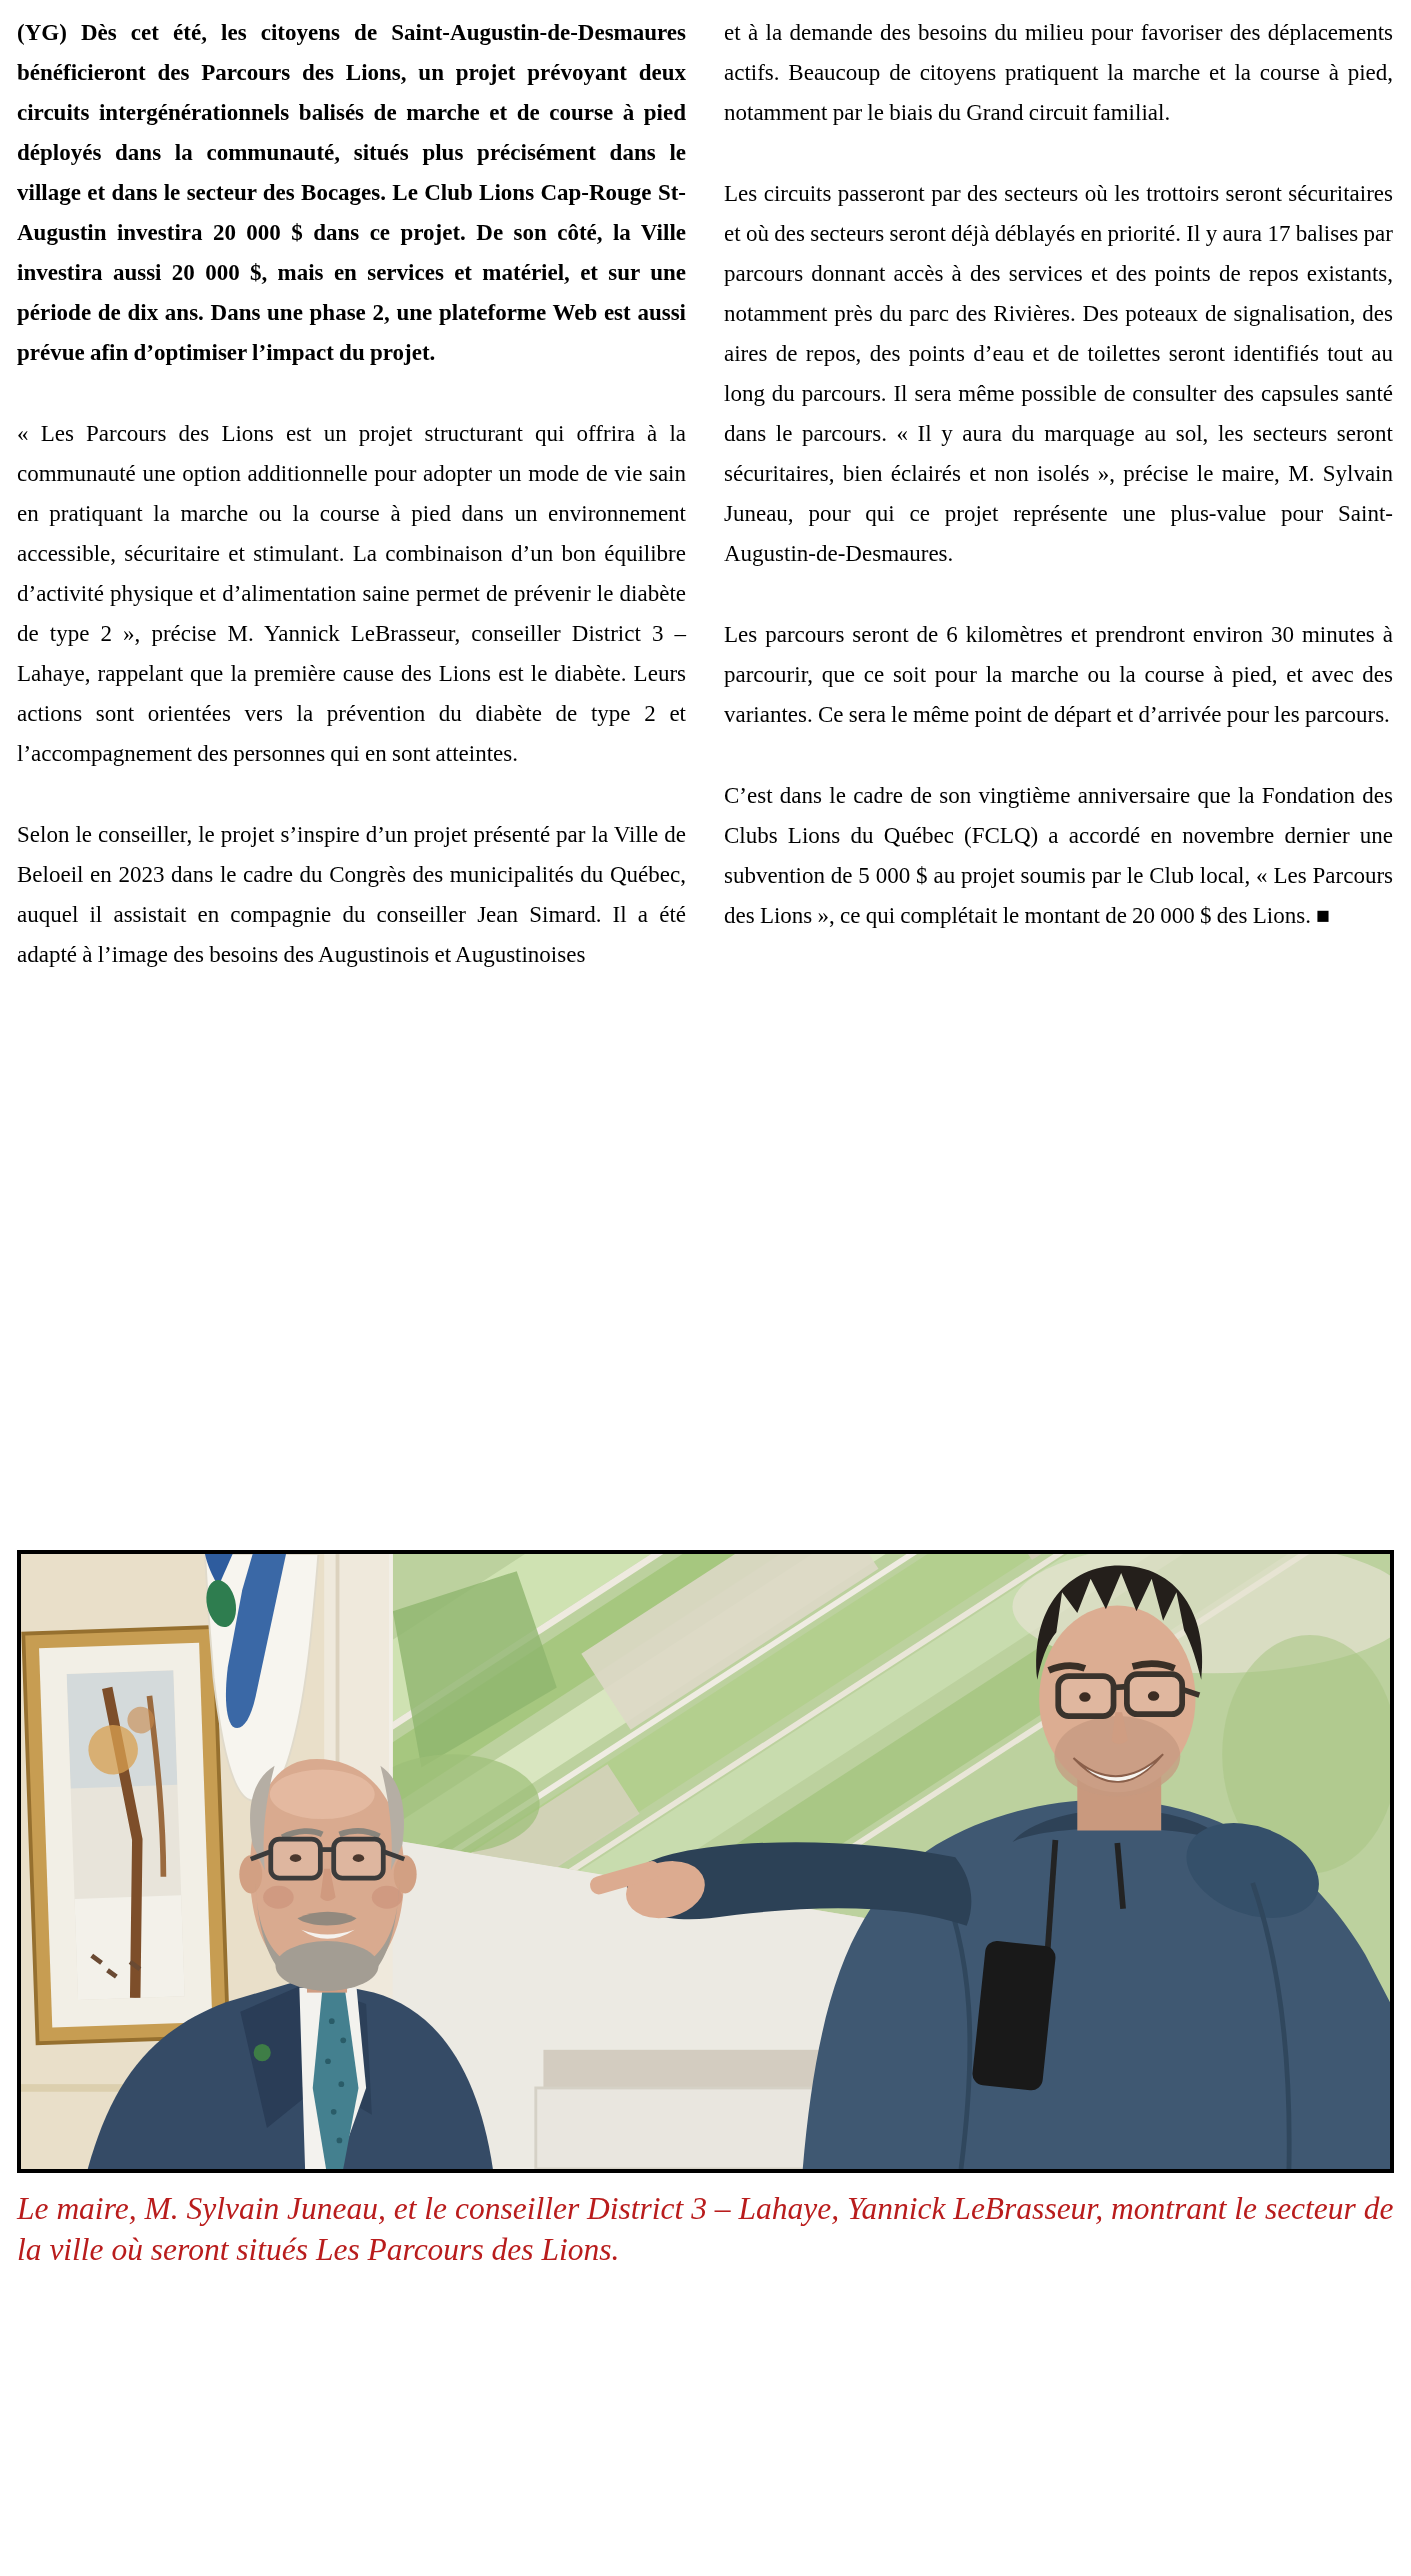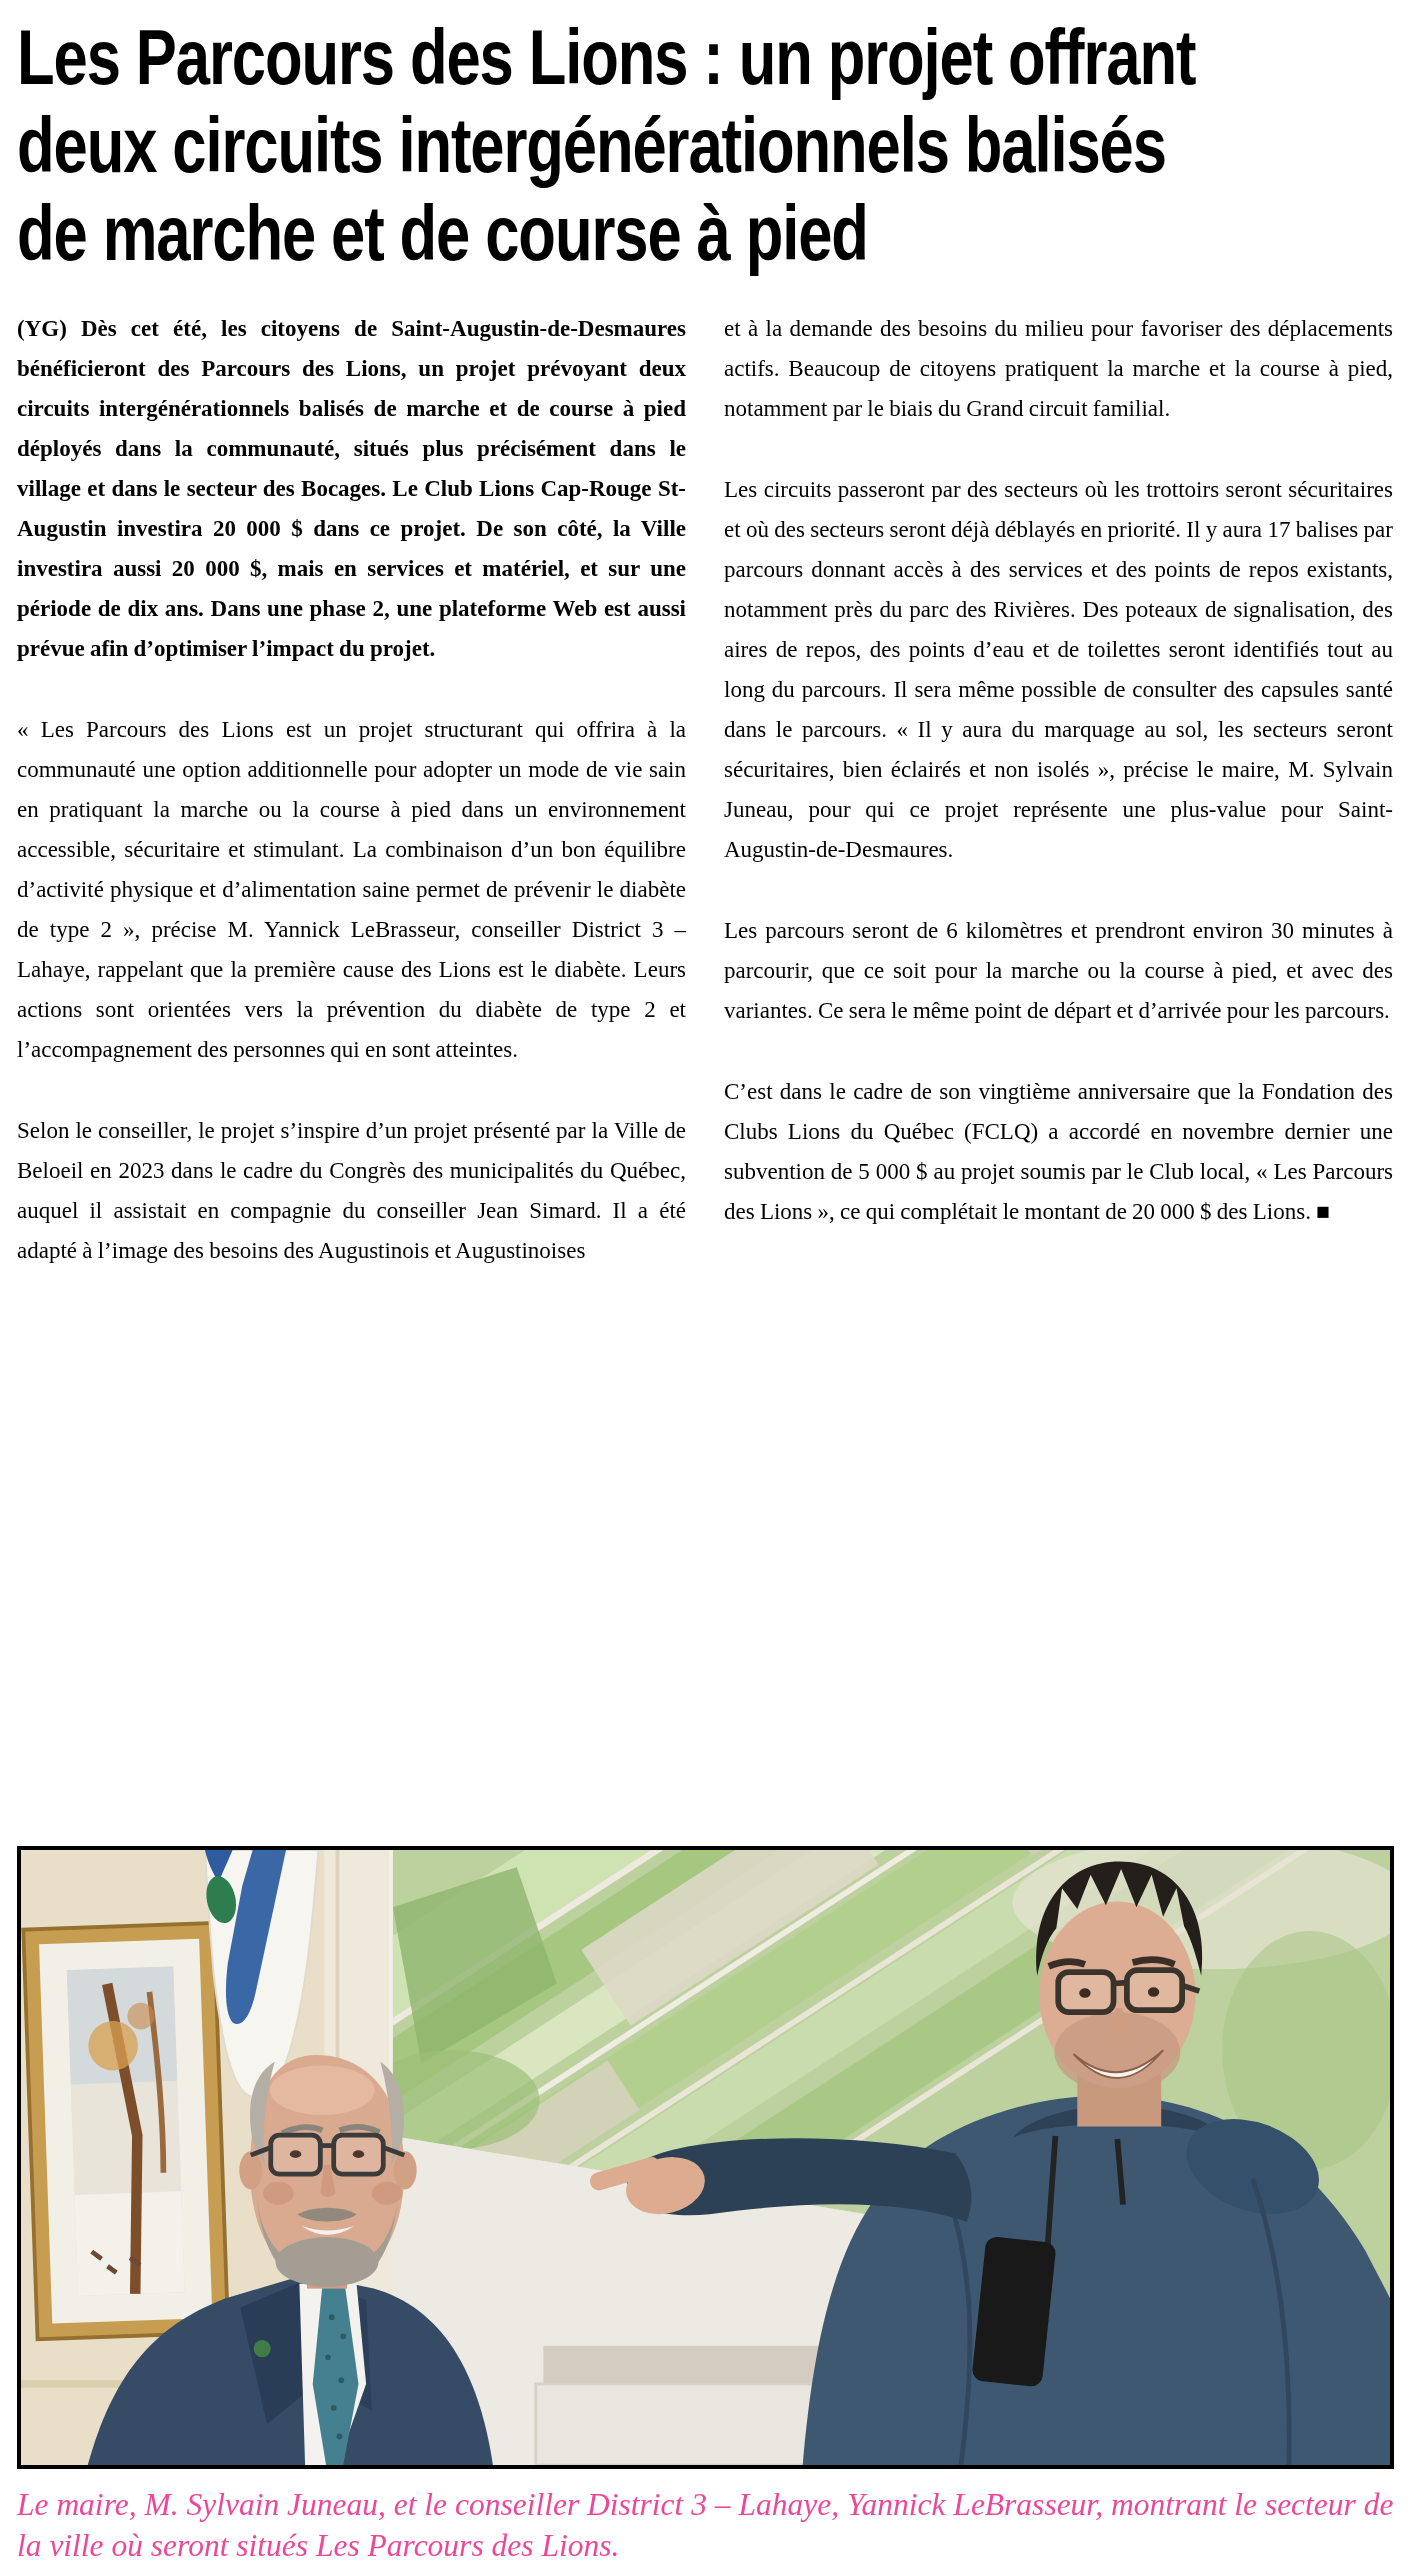--- a/index.html
+++ b/index.html
@@ -33,33 +33,28 @@
 
   
   figure{margin:13.4px 0 0 0;}
   .photo{
     border:4.8px solid #000;height:615px;background:#e9dfc9;overflow:hidden;
   }
   .photo svg{display:block;width:100%;height:100%;}
   figcaption{
     margin-top:15.3px;
     font-style:italic;font-size:31.5px;line-height:41px;
-    color:#ec4899;text-align:left;
+    color:#b91c1c;text-align:left;
   }
 </style>
 </head>
 <body>
 
 <div class="page">
 
-  <h1 class="headline">
-    <span class="hl">Les Parcours des Lions : un projet offrant</span>
-    <span class="hl">deux circuits intergénérationnels balisés</span>
-    <span class="hl">de marche et de course à pied</span>
-  </h1>
 
   <div class="columns">
     <div class="col">
       <p class="lead">(YG) Dès cet été, les citoyens de Saint-Augustin-de-Desmaures bénéficieront des Parcours des Lions, un projet prévoyant deux circuits intergénérationnels balisés de marche et de course à pied déployés dans la communauté, situés plus précisément dans le village et dans le secteur des Bocages. Le Club Lions Cap-Rouge St-Augustin investira 20&nbsp;000&nbsp;$ dans ce projet. De son côté, la Ville investira aussi 20&nbsp;000&nbsp;$, mais en services et matériel, et sur une période de dix ans. Dans une phase 2, une plateforme Web est aussi prévue afin d’optimiser l’impact du projet.</p>
       <p>«&nbsp;Les Parcours des Lions est un projet structurant qui offrira à la communauté une option additionnelle pour adopter un mode de vie sain en pratiquant la marche ou la course à pied dans un environnement accessible, sécuritaire et stimulant. La combinaison d’un bon équilibre d’activité physique et d’alimentation saine permet de prévenir le diabète de type 2&nbsp;», précise M. Yannick LeBrasseur, conseiller District 3 – Lahaye, rappelant que la première cause des Lions est le diabète. Leurs actions sont orientées vers la prévention du diabète de type 2 et l’accompagnement des personnes qui en sont atteintes.</p>
       <p>Selon le conseiller, le projet s’inspire d’un projet présenté par la Ville de Beloeil en 2023 dans le cadre du Congrès des municipalités du Québec, auquel il assistait en compagnie du conseiller Jean Simard. Il a été adapté à l’image des besoins des Augustinois et Augustinoises</p>
     </div>
     <div class="col">
       <p>et à la demande des besoins du milieu pour favoriser des déplacements actifs. Beaucoup de citoyens pratiquent la marche et la course à pied, notamment par le biais du Grand circuit familial.</p>
       <p>Les circuits passeront par des secteurs où les trottoirs seront sécuritaires et où des secteurs seront déjà déblayés en priorité. Il y aura 17 balises par parcours donnant accès à des services et des points de repos existants, notamment près du parc des Rivières. Des poteaux de signalisation, des aires de repos, des points d’eau et de toilettes seront identifiés tout au long du parcours. Il sera même possible de consulter des capsules santé dans le parcours. «&nbsp;Il y aura du marquage au sol, les secteurs seront sécuritaires, bien éclairés et non isolés&nbsp;», précise le maire, M. Sylvain Juneau, pour qui ce projet représente une plus-value pour Saint-Augustin-de-Desmaures.</p>

